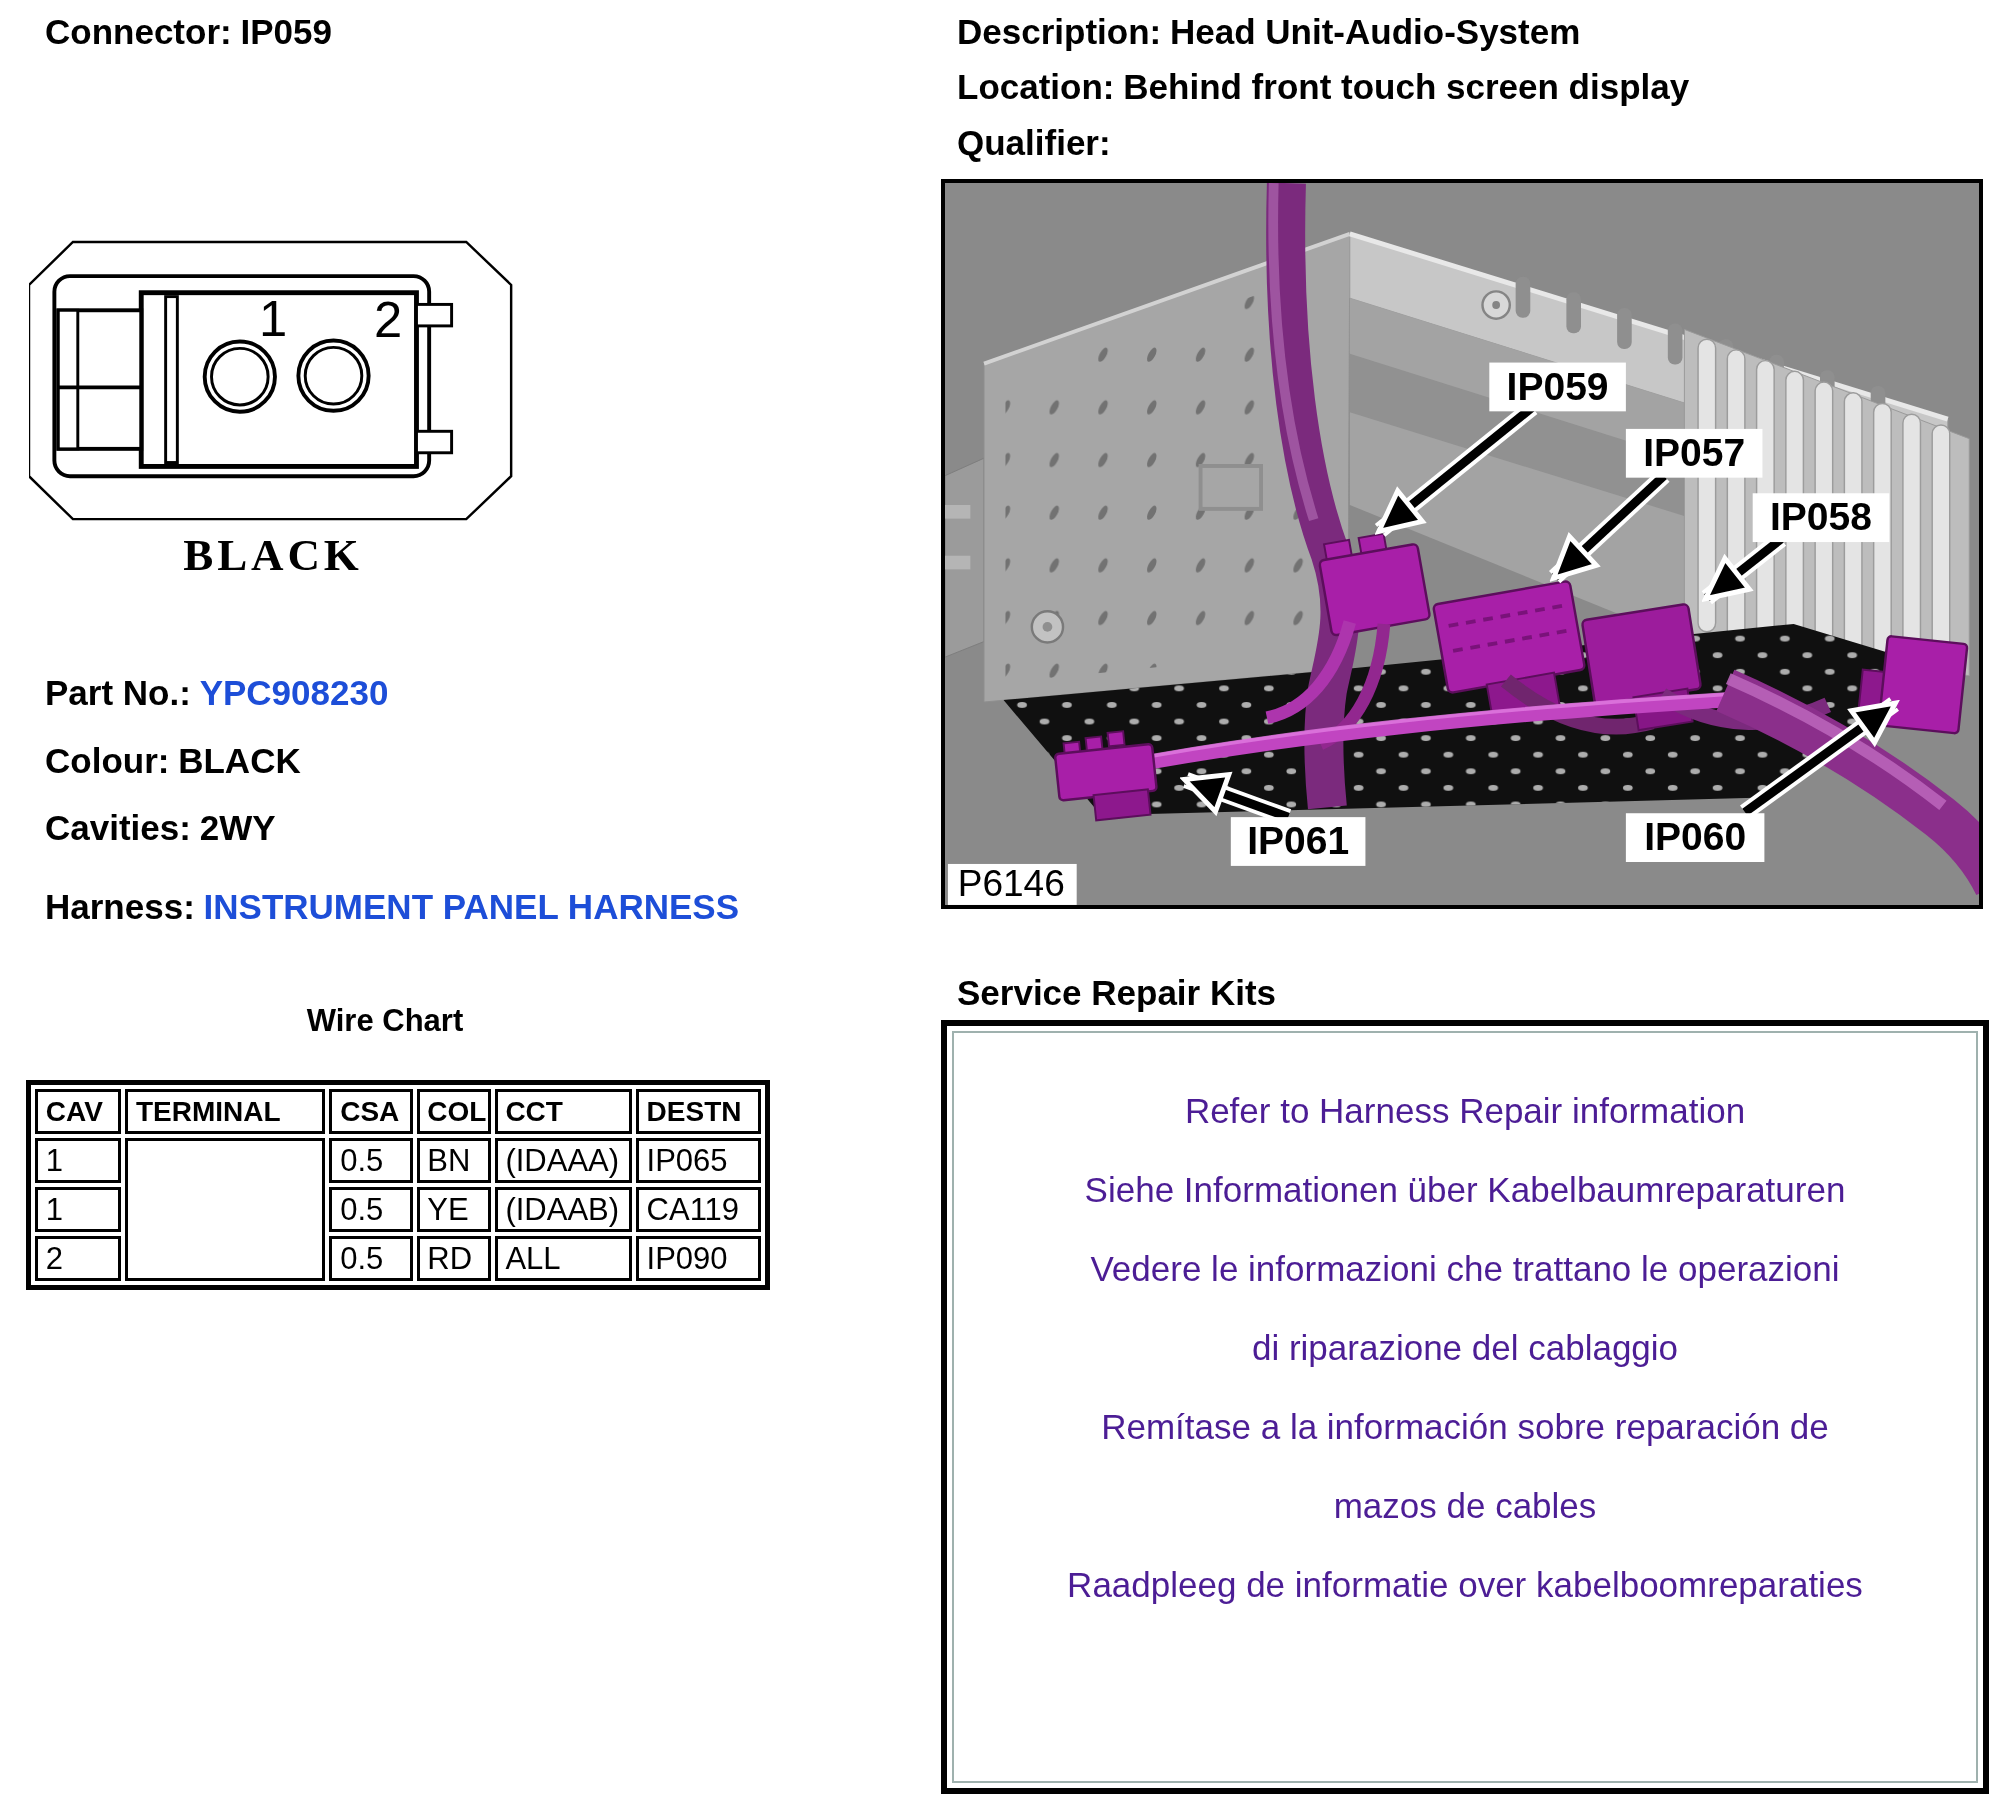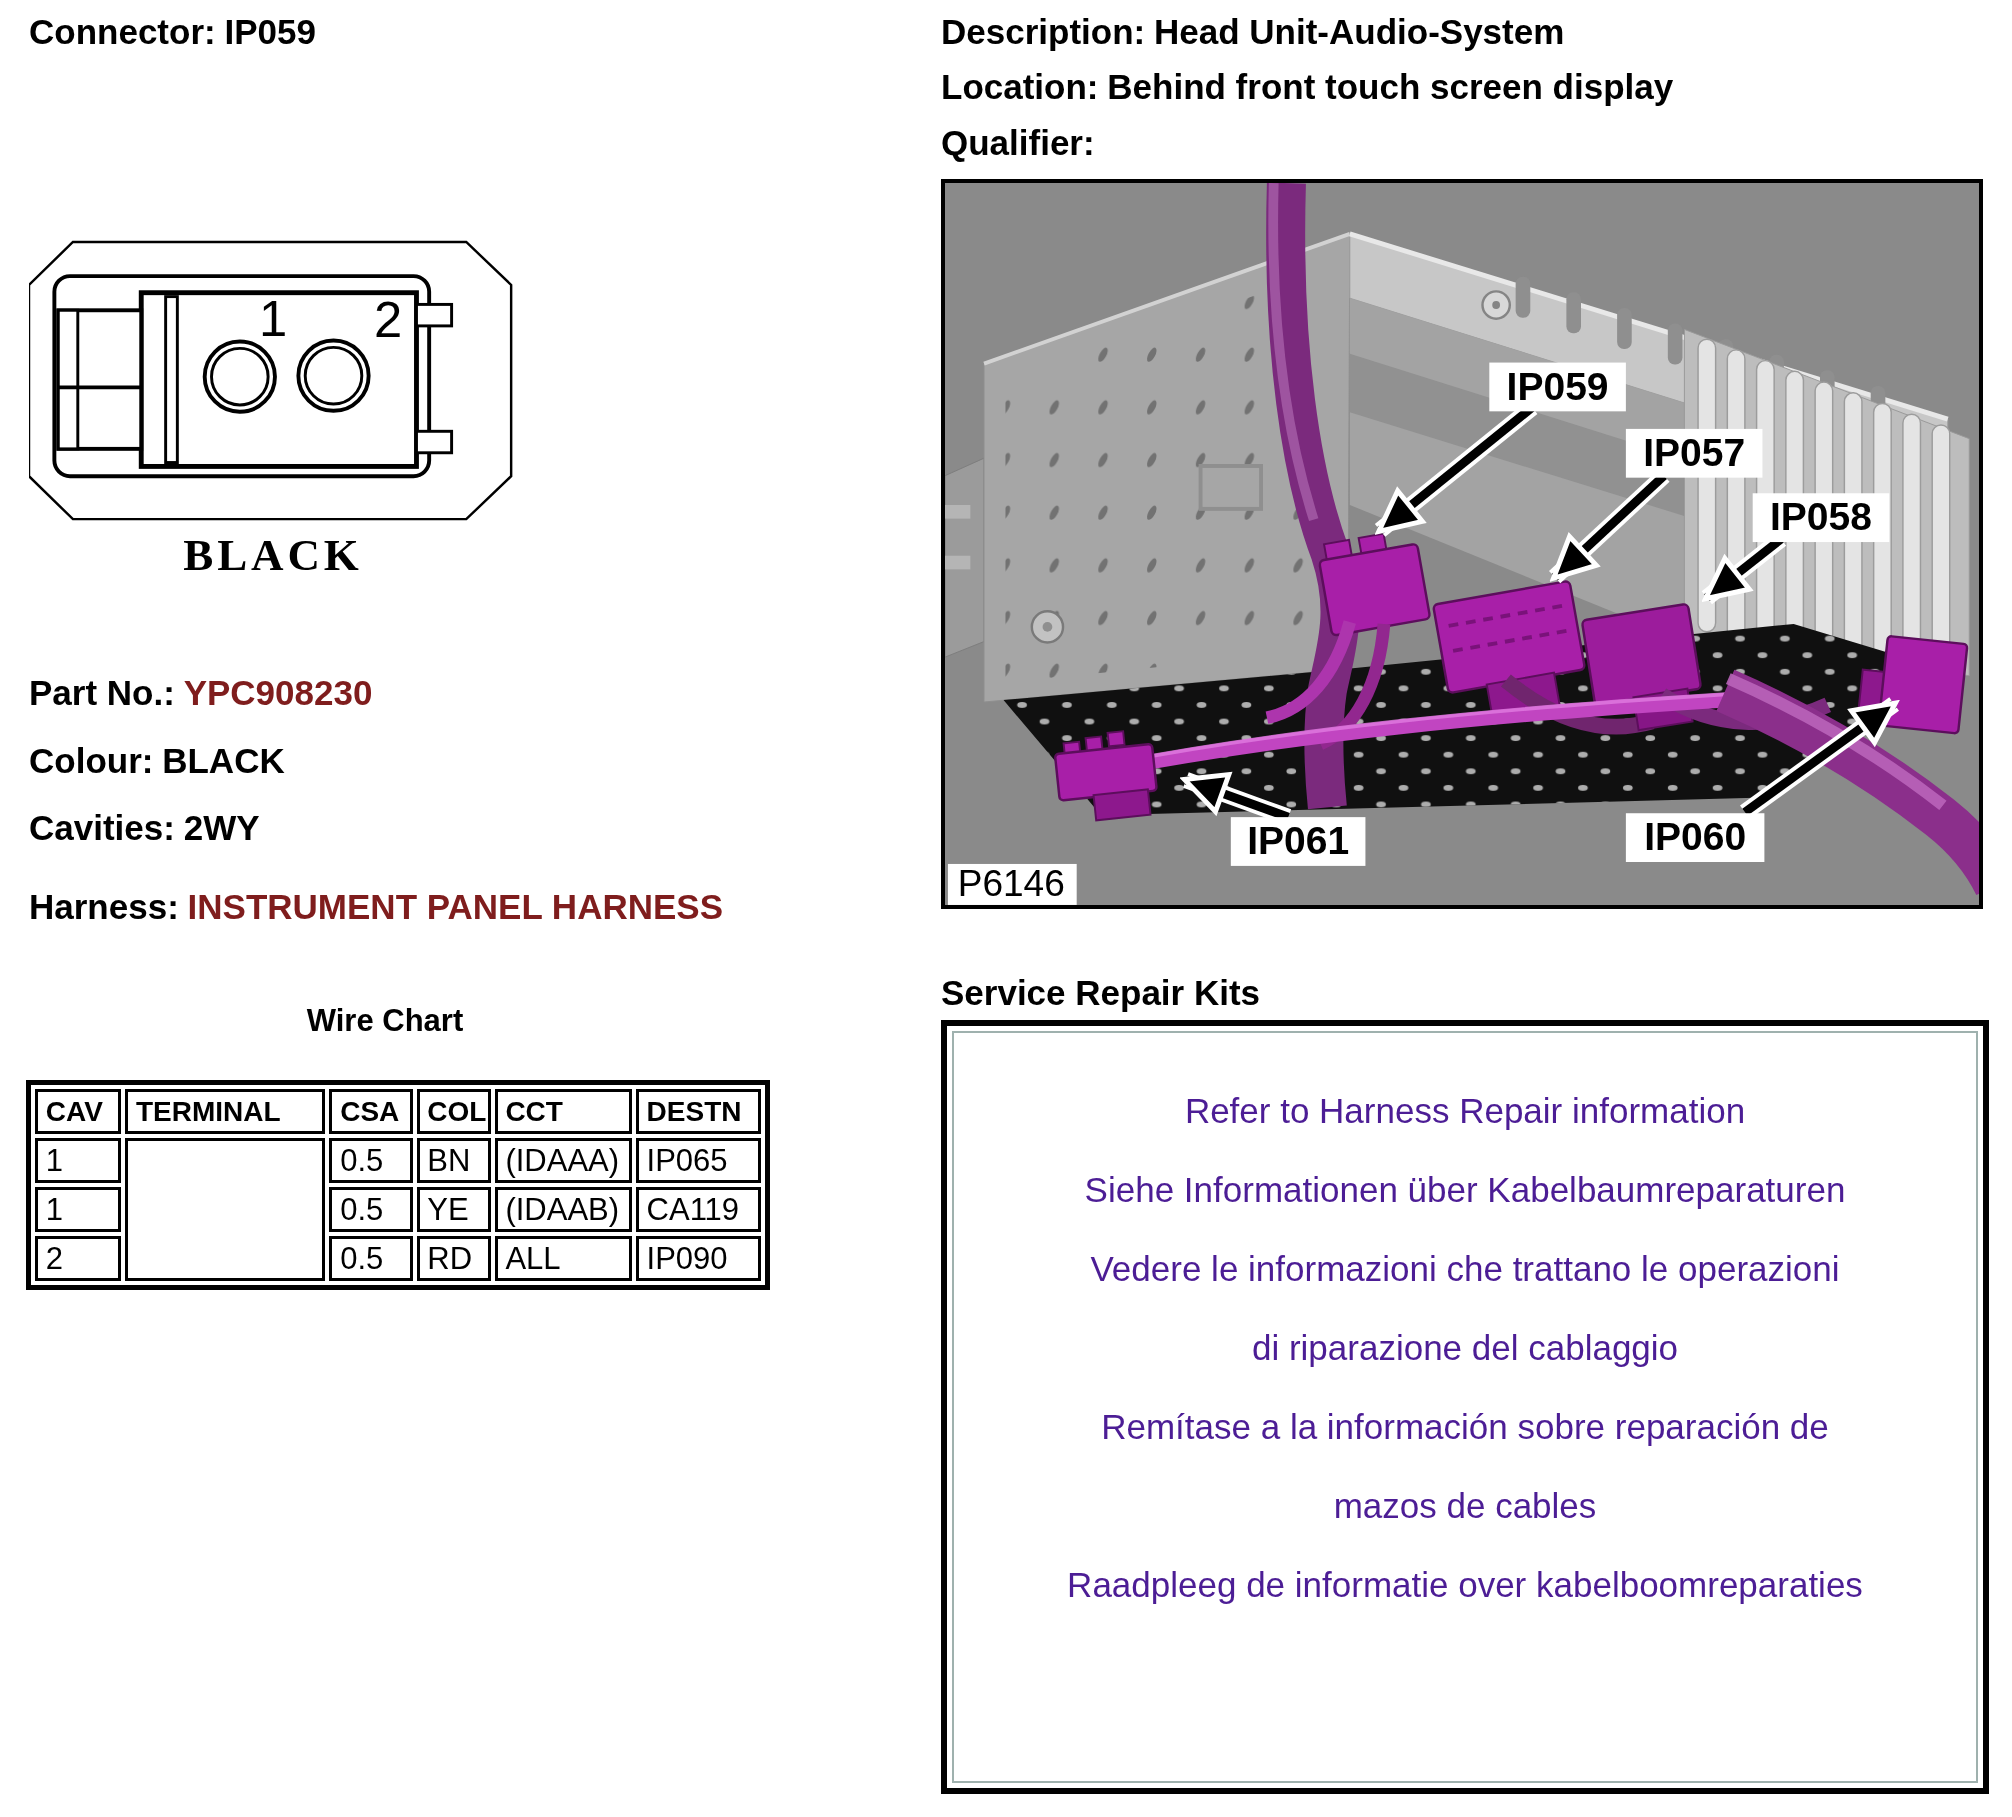--- a/index.html
+++ b/index.html
@@ -1,23 +1,23 @@
 <!DOCTYPE html>
 <html><head>
 <meta charset="utf-8">
 <style>
   html,body { margin:0; padding:0; background:#ffffff; }
   .page {
     position:relative; width:2013px; height:1818px; background:#ffffff;
     font-family:"Liberation Sans", sans-serif; color:#000; overflow:hidden;
   }
   .abs { position:absolute; }
-  .lbl { font-weight:bold; }
+  .lbl { font-weight:bold;margin-left:16px; }
   .val { font-weight:bold; margin-left:8.8px; }
-  .green { color:#7f1d1d; }
+  .green { color:#1d4ed8; }
   .hline { font-size:35px; white-space:nowrap; }
 
   
   .wire-title { font-size:31px; font-weight:bold; text-align:center; }
   table.wire {
     border-collapse:separate; border-spacing:4.9px; border:5.9px solid #000;
     background:#fff; table-layout:fixed; width:744px;
   }
   table.wire th, table.wire td {
     border:3.9px solid #000; font-size:31px; padding:0 7.8px; height:39px;

